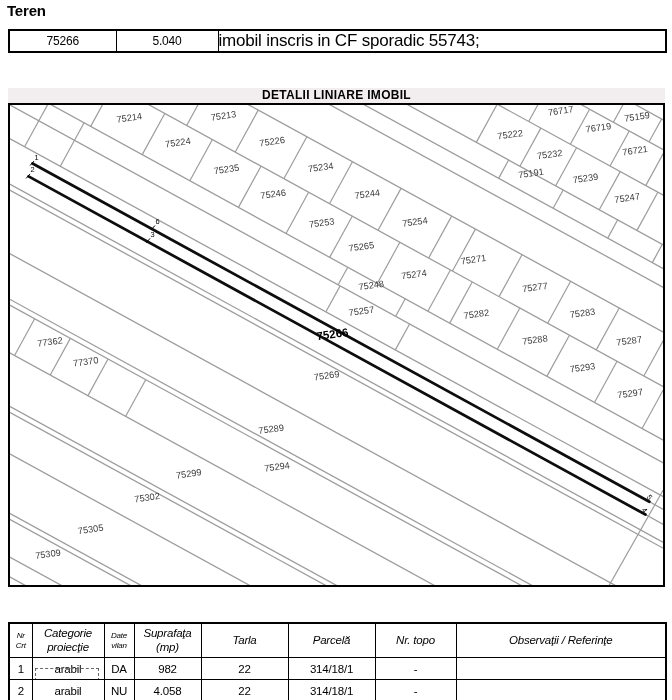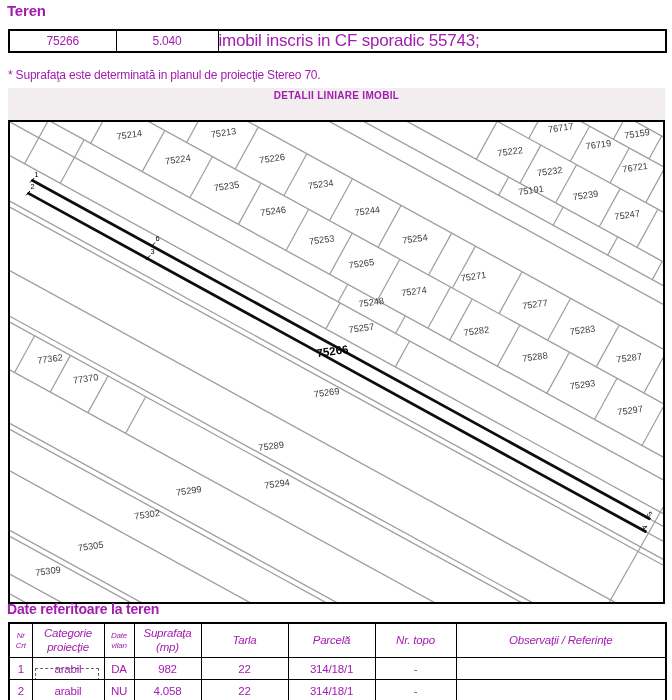--- a/index.html
+++ b/index.html
@@ -1,30 +1,30 @@
 <!DOCTYPE html>
 <html><head>
 <meta charset="utf-8">
 <style>
   html,body { margin:0; padding:0; background:#fff; }
   .page {
     position:relative; width:672px; height:700px; overflow:hidden;
-    background:#fff; color:#a21caf;
+    background:#fff; color:#000000;
     font-family:"Liberation Sans","DejaVu Sans",sans-serif;
   }
   .h-teren { position:absolute; top:2px; left:7px; font-size:15px; font-weight:bold; letter-spacing:-0.2px; }
   table { border-collapse:collapse; table-layout:fixed; }
   .tbl { position:absolute; left:8px; width:657px; border:2px solid #000; }
   .tbl td, .tbl th { border:1.5px solid #000; padding:0 2px; font-weight:normal; text-align:center; vertical-align:middle; letter-spacing:-0.2px; overflow:hidden; }
   .tbl1 { top:29px; font-size:12px; }
   .tbl1 td, .tbl1 th { height:18px; }
   .tbl1 .obs-cell { text-align:left; font-size:17px; padding-left:0; }
   .footnote { position:absolute; top:68px; left:8px; font-size:12px; letter-spacing:-0.2px; }
   .map-wrap { position:absolute; top:88px; left:8px; width:657px; }
-  .map-title { height:32px; line-height:15px; text-align:center; background:#f2eef0; font-size:10px; font-weight:bold; letter-spacing:0.3px; }
+  .map-title { height:15px; line-height:15px; text-align:center; background:#f2eef0; font-size:12px; font-weight:bold; letter-spacing:0.3px; }
   .map-svg { display:block; border:2px solid #000; box-sizing:border-box; background:#fff; }
   .map-svg text { font-family:"Liberation Sans","DejaVu Sans",sans-serif; }
   .h-date { position:absolute; top:601px; left:7px; font-size:14px; font-weight:bold; letter-spacing:-0.2px; }
   .tbl2 { top:622px; font-size:11.5px; }
   .tbl2 th { height:33px; font-size:11.5px; line-height:1.15;font-style:italic; }
   .tbl2 td { height:21px; }
   .tbl2 .small { font-size:8px; line-height:1.15; }
   .cat-cell { position:relative; }
   .dash-artifact { position:absolute; left:2px; top:10px; width:62px; height:11px; border:1px dashed #666; pointer-events:none; }
 </style>
@@ -43,21 +43,20 @@
       </colgroup>
     <tbody>
     <tr>
       <td>75266</td>
       <td>5.040</td>
       <td class="obs-cell">imobil inscris in CF sporadic 55743;</td>
     </tr>
   </tbody>
     </table>
 
-  <div class="footnote">* Suprafaţa este determinată in planul de proiecţie Stereo 70.</div>
 
   <div class="map-wrap">
     <div class="map-title">DETALII LINIARE IMOBIL</div>
     <svg class="map-svg" width="657" height="484" viewBox="8 104 657 484" xmlns="http://www.w3.org/2000/svg">
         <line x1="-40" y1="-267.92" x2="720" y2="148.56000000000006" stroke="#9c9c9c" stroke-width="1.3"></line>
         <line x1="-40" y1="-237.92000000000002" x2="720" y2="178.56000000000006" stroke="#9c9c9c" stroke-width="1.3"></line>
         <line x1="-40" y1="-191.92000000000002" x2="720" y2="224.56000000000006" stroke="#9c9c9c" stroke-width="1.3"></line>
         <line x1="-40" y1="-141.92000000000002" x2="720" y2="274.56000000000006" stroke="#9c9c9c" stroke-width="1.3"></line>
         <line x1="-40" y1="-117.92" x2="720" y2="298.56000000000006" stroke="#9c9c9c" stroke-width="1.3"></line>
         <line x1="-40" y1="-98.92" x2="720" y2="317.56000000000006" stroke="#9c9c9c" stroke-width="1.3"></line>
@@ -181,21 +180,20 @@
         <text x="633" y="398" text-anchor="middle" font-size="9.3" font-weight="normal" fill="#3d3d3d" transform="rotate(-8 633 398)">75297</text>
         <text x="271" y="434" text-anchor="middle" font-size="9.3" font-weight="normal" fill="#3d3d3d" transform="rotate(-8 271 434)">75289</text>
         <text x="277" y="472" text-anchor="middle" font-size="9.3" font-weight="normal" fill="#3d3d3d" transform="rotate(-8 277 472)">75294</text>
         <text x="188" y="479" text-anchor="middle" font-size="9.3" font-weight="normal" fill="#3d3d3d" transform="rotate(-8 188 479)">75299</text>
         <text x="146" y="503" text-anchor="middle" font-size="9.3" font-weight="normal" fill="#3d3d3d" transform="rotate(-8 146 503)">75302</text>
         <text x="89" y="535" text-anchor="middle" font-size="9.3" font-weight="normal" fill="#3d3d3d" transform="rotate(-8 89 535)">75305</text>
         <text x="46" y="560" text-anchor="middle" font-size="9.3" font-weight="normal" fill="#3d3d3d" transform="rotate(-8 46 560)">75309</text>
       </svg>
   </div>
 
-  <div class="h-date">Date referitoare la teren</div>
 
   <table class="tbl tbl2">
     <colgroup>
       <col style="width:23px">
         <col style="width:72px">
         <col style="width:30px">
         <col style="width:67px">
       <col style="width:87px">
         <col style="width:87px">
         <col style="width:81px">

